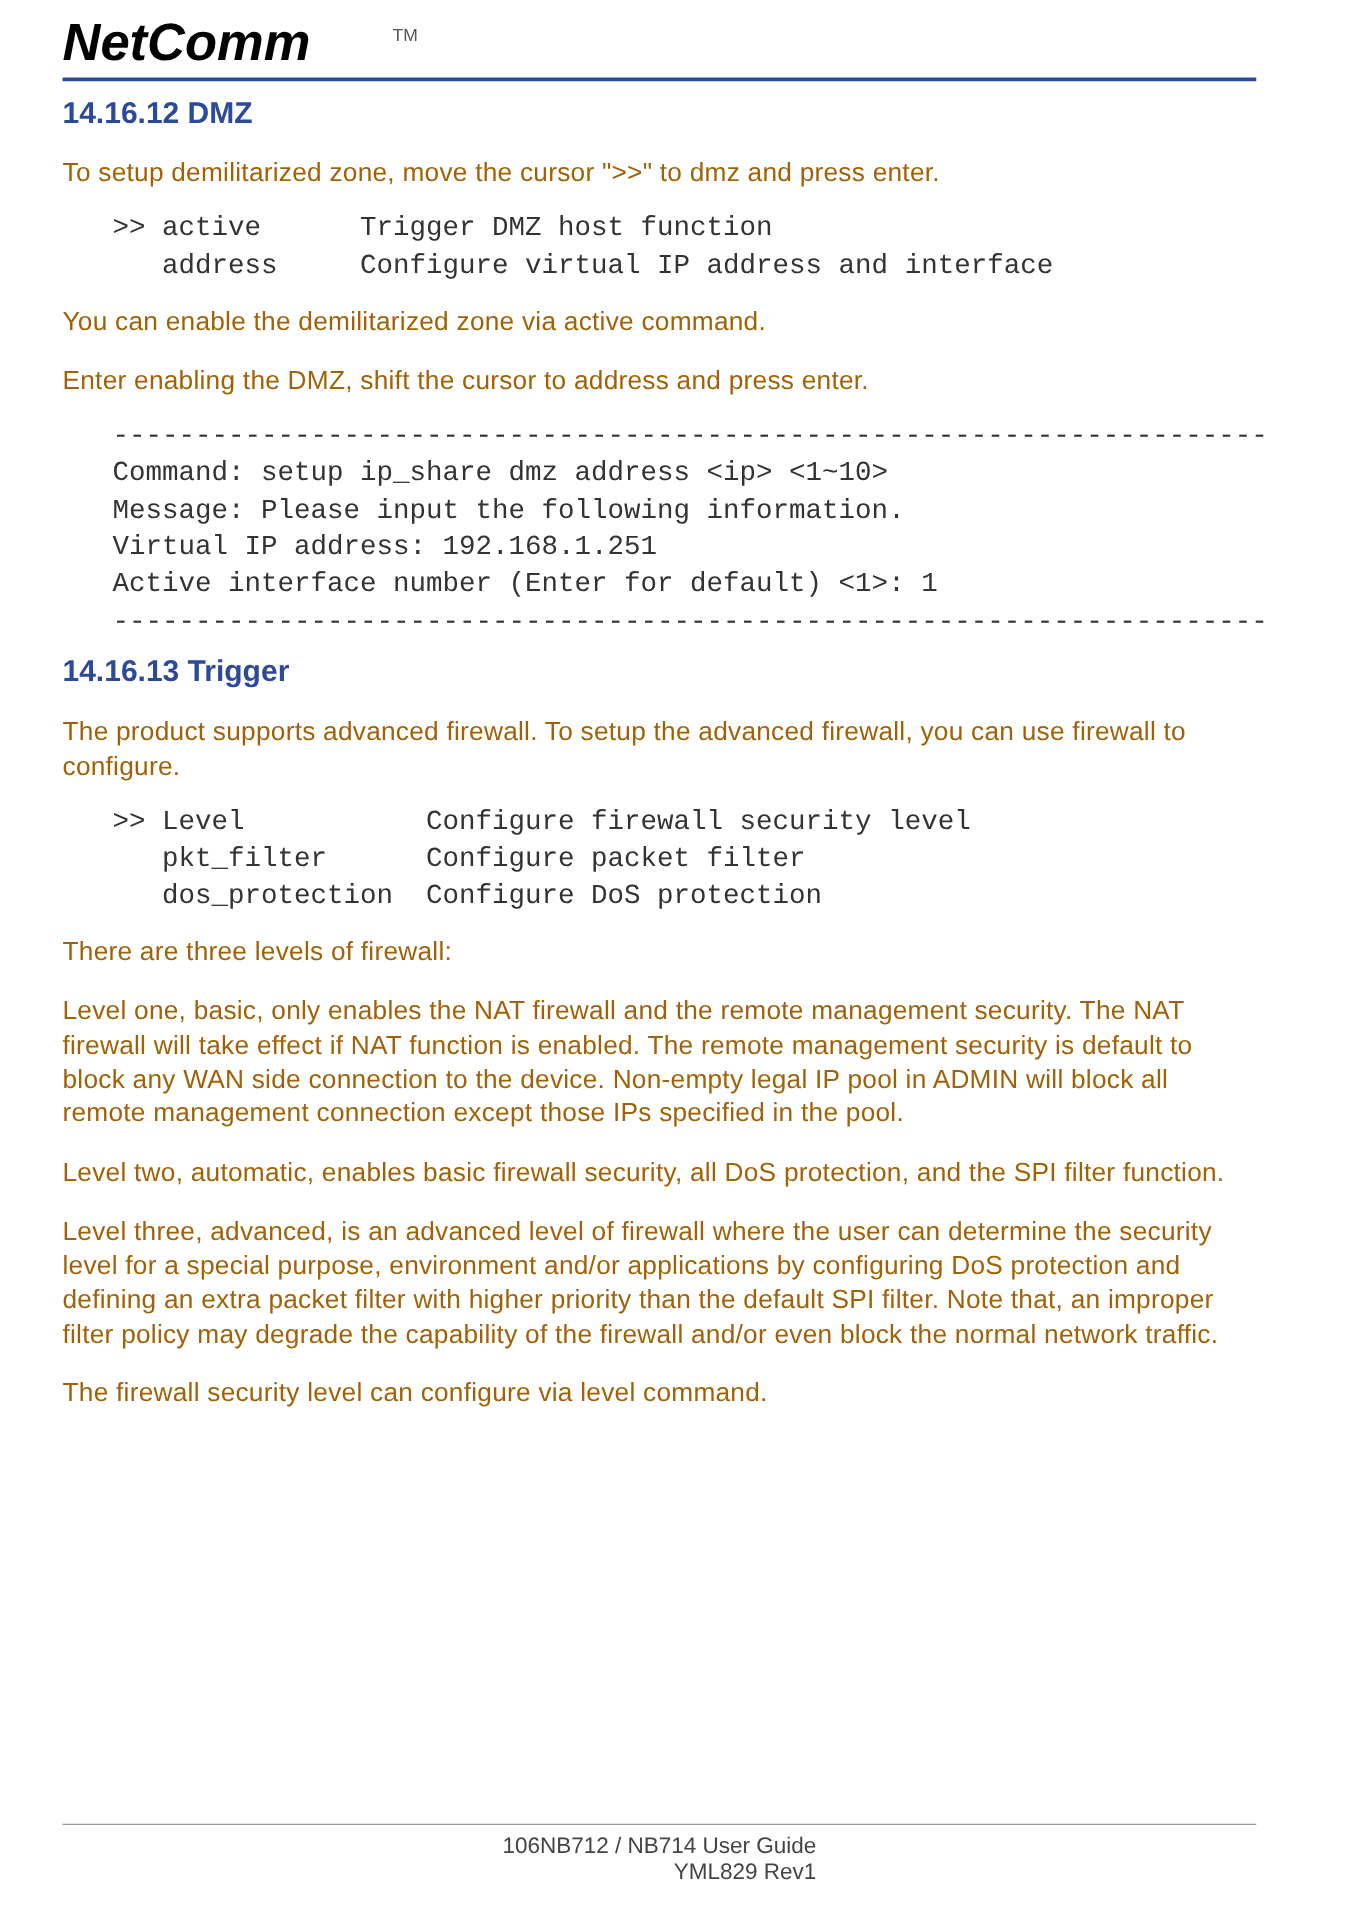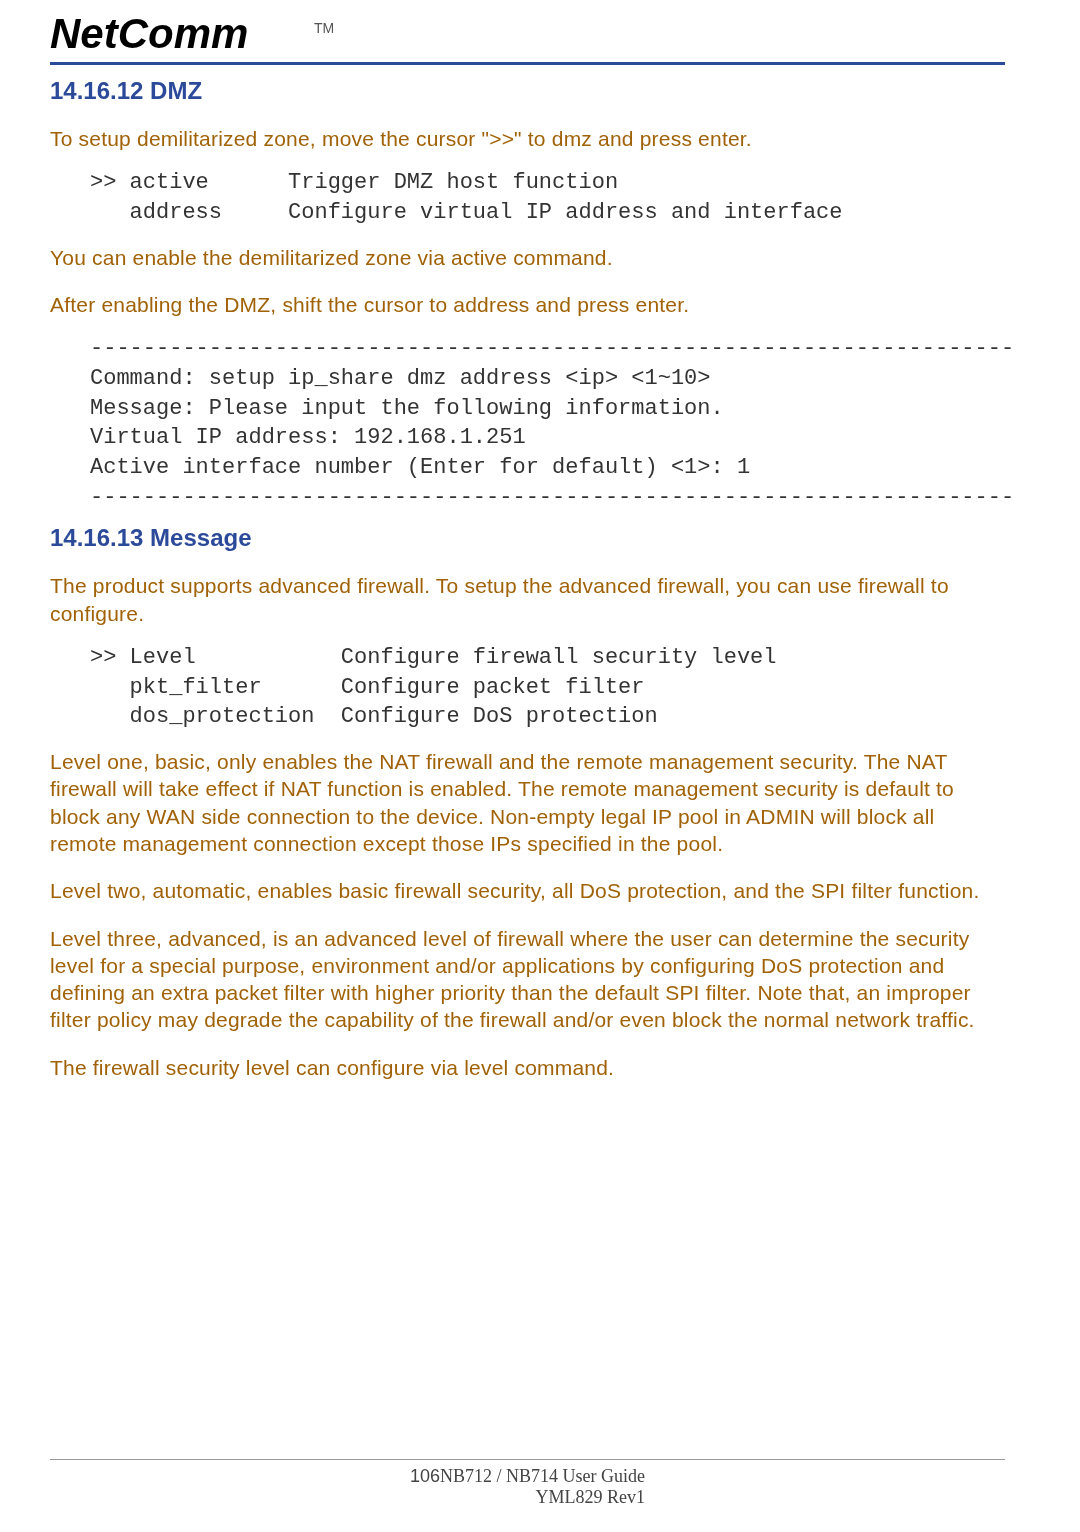--- a/index.html
+++ b/index.html
@@ -67,21 +67,21 @@
     margin: 8px 0 6px;
   }
   .footer {
     display: flex;
     justify-content: center;
     font-size: 18px;
     color: #444;
     font-family: Arial, Helvetica, sans-serif;
     font-stretch: condensed;
   }
-  .footer .right { text-align: right; font-family: Liberation Serif, serif; }
+  .footer .right { text-align: right; }
 </style>
 </head>
 <body>
 
 <div class="page">
 
   <div class="logo-row">
     <span>
       <svg class="logo-svg" width="260" height="48" viewBox="0 0 260 48" aria-hidden="true">
         <text x="0" y="38" font-family="Arial Black, Arial, sans-serif" font-size="42" font-style="italic" font-weight="900" fill="#000">NetComm</text>
@@ -90,33 +90,34 @@
     <span class="tm">TM</span>
   </div>
 
   <hr class="hr">
 
   <div class="h-blue">14.16.12 DMZ</div>
   <div class="body-text">To setup demilitarized zone, move the cursor "&gt;&gt;" to dmz and press enter.</div>
   <div class="mono">&gt;&gt; active      Trigger DMZ host function
    address     Configure virtual IP address and interface</div>
   <div class="body-text">You can enable the demilitarized zone via active command.</div>
-  <div class="body-text">After enabling the DMZ, shift the cursor to address and press enter.</div>
+  <div class="body-text">Enter enabling the DMZ, shift the cursor to address and press enter.</div>
   <div class="mono">----------------------------------------------------------------------
 Command: setup ip_share dmz address &lt;ip&gt; &lt;1~10&gt;
 Message: Please input the following information.
 Virtual IP address: 192.168.1.251
 Active interface number (Enter for default) &lt;1&gt;: 1
 ----------------------------------------------------------------------</div>
 
-  <div class="h-blue">14.16.13 Message</div>
+  <div class="h-blue">14.16.13 Trigger</div>
   <div class="body-text">The product supports advanced firewall. To setup the advanced firewall, you can use firewall to configure.</div>
   <div class="mono">&gt;&gt; Level           Configure firewall security level
    pkt_filter      Configure packet filter
    dos_protection  Configure DoS protection</div>
+  <div class="body-text">There are three levels of firewall:</div>
   <div class="body-text">Level one, basic, only enables the NAT firewall and the remote management security. The NAT firewall will take effect if NAT function is enabled. The remote management security is default to block any WAN side connection to the device. Non-empty legal IP pool in ADMIN will block all remote management connection except those IPs specified in the pool.</div>
   <div class="body-text">Level two, automatic, enables basic firewall security, all DoS protection, and the SPI filter function.</div>
   <div class="body-text">Level three, advanced, is an advanced level of firewall where the user can determine the security level for a special purpose, environment and/or applications by configuring DoS protection and defining an extra packet filter with higher priority than the default SPI filter. Note that, an improper filter policy may degrade the capability of the firewall and/or even block the normal network traffic.</div>
   <div class="body-text">The firewall security level can configure via level command.</div>
 
   <div class="spacer"></div>
 
   <hr class="footer-hr">
   <div class="footer">
     <span>106</span>

